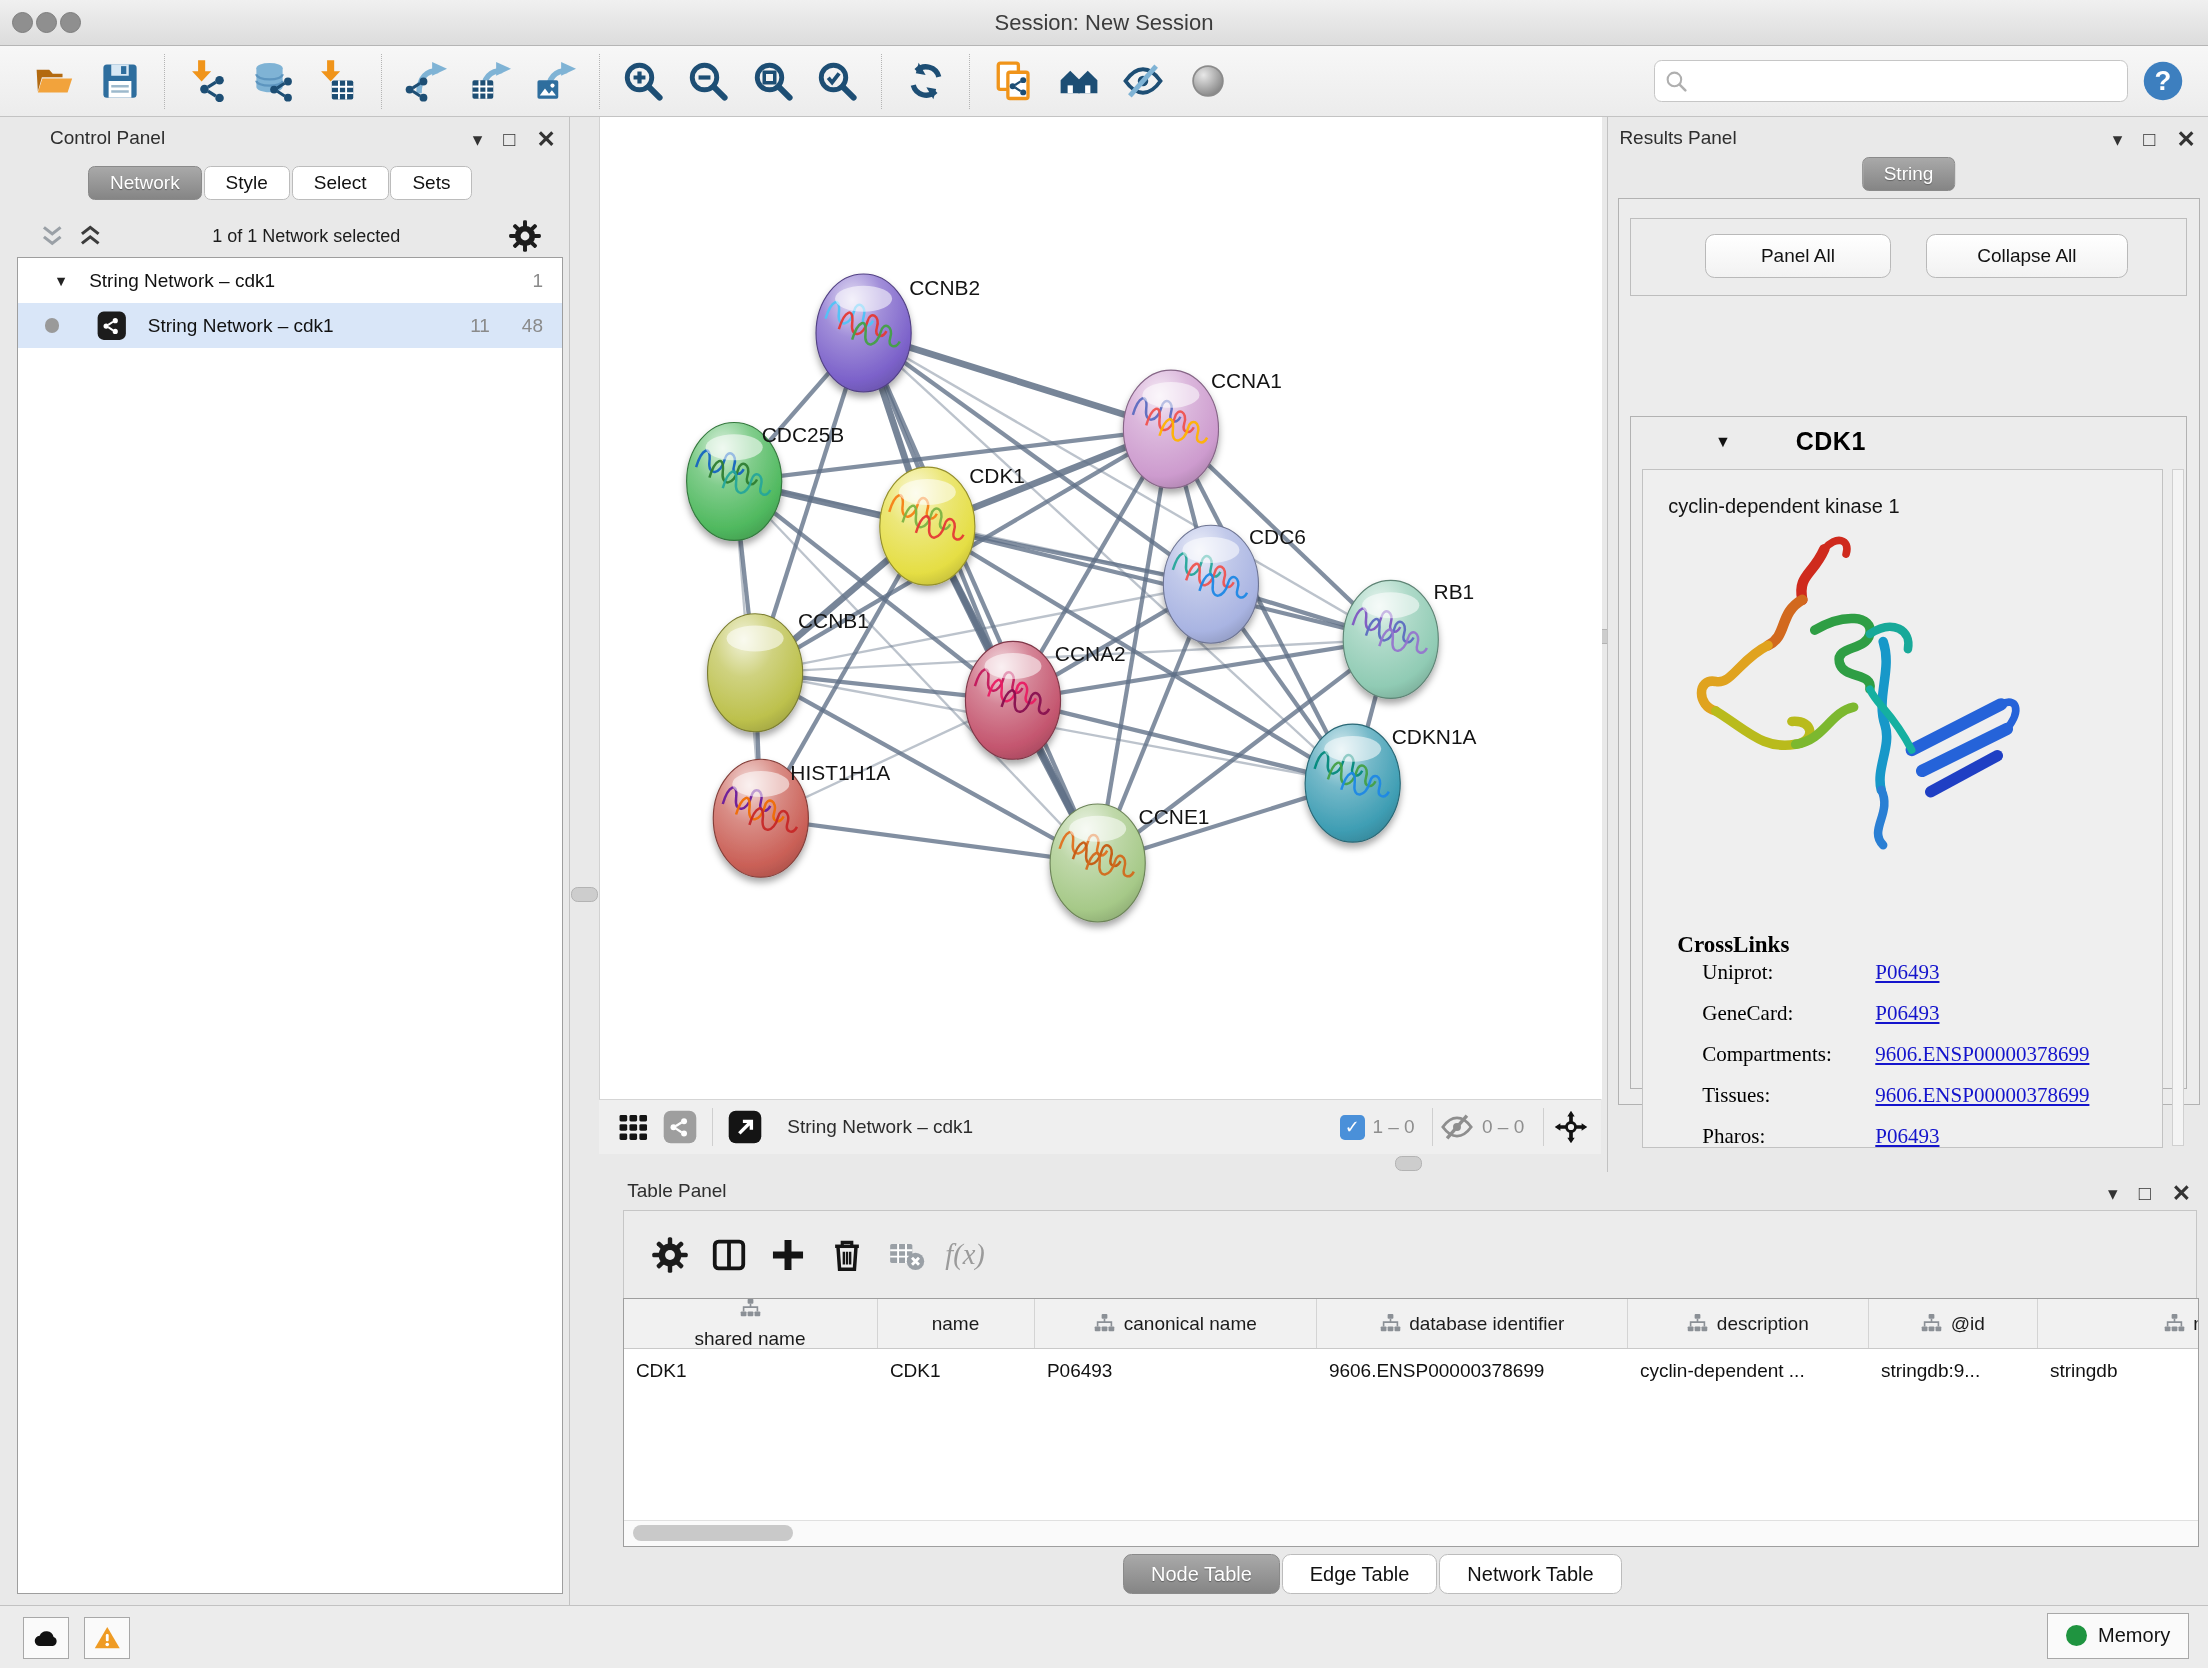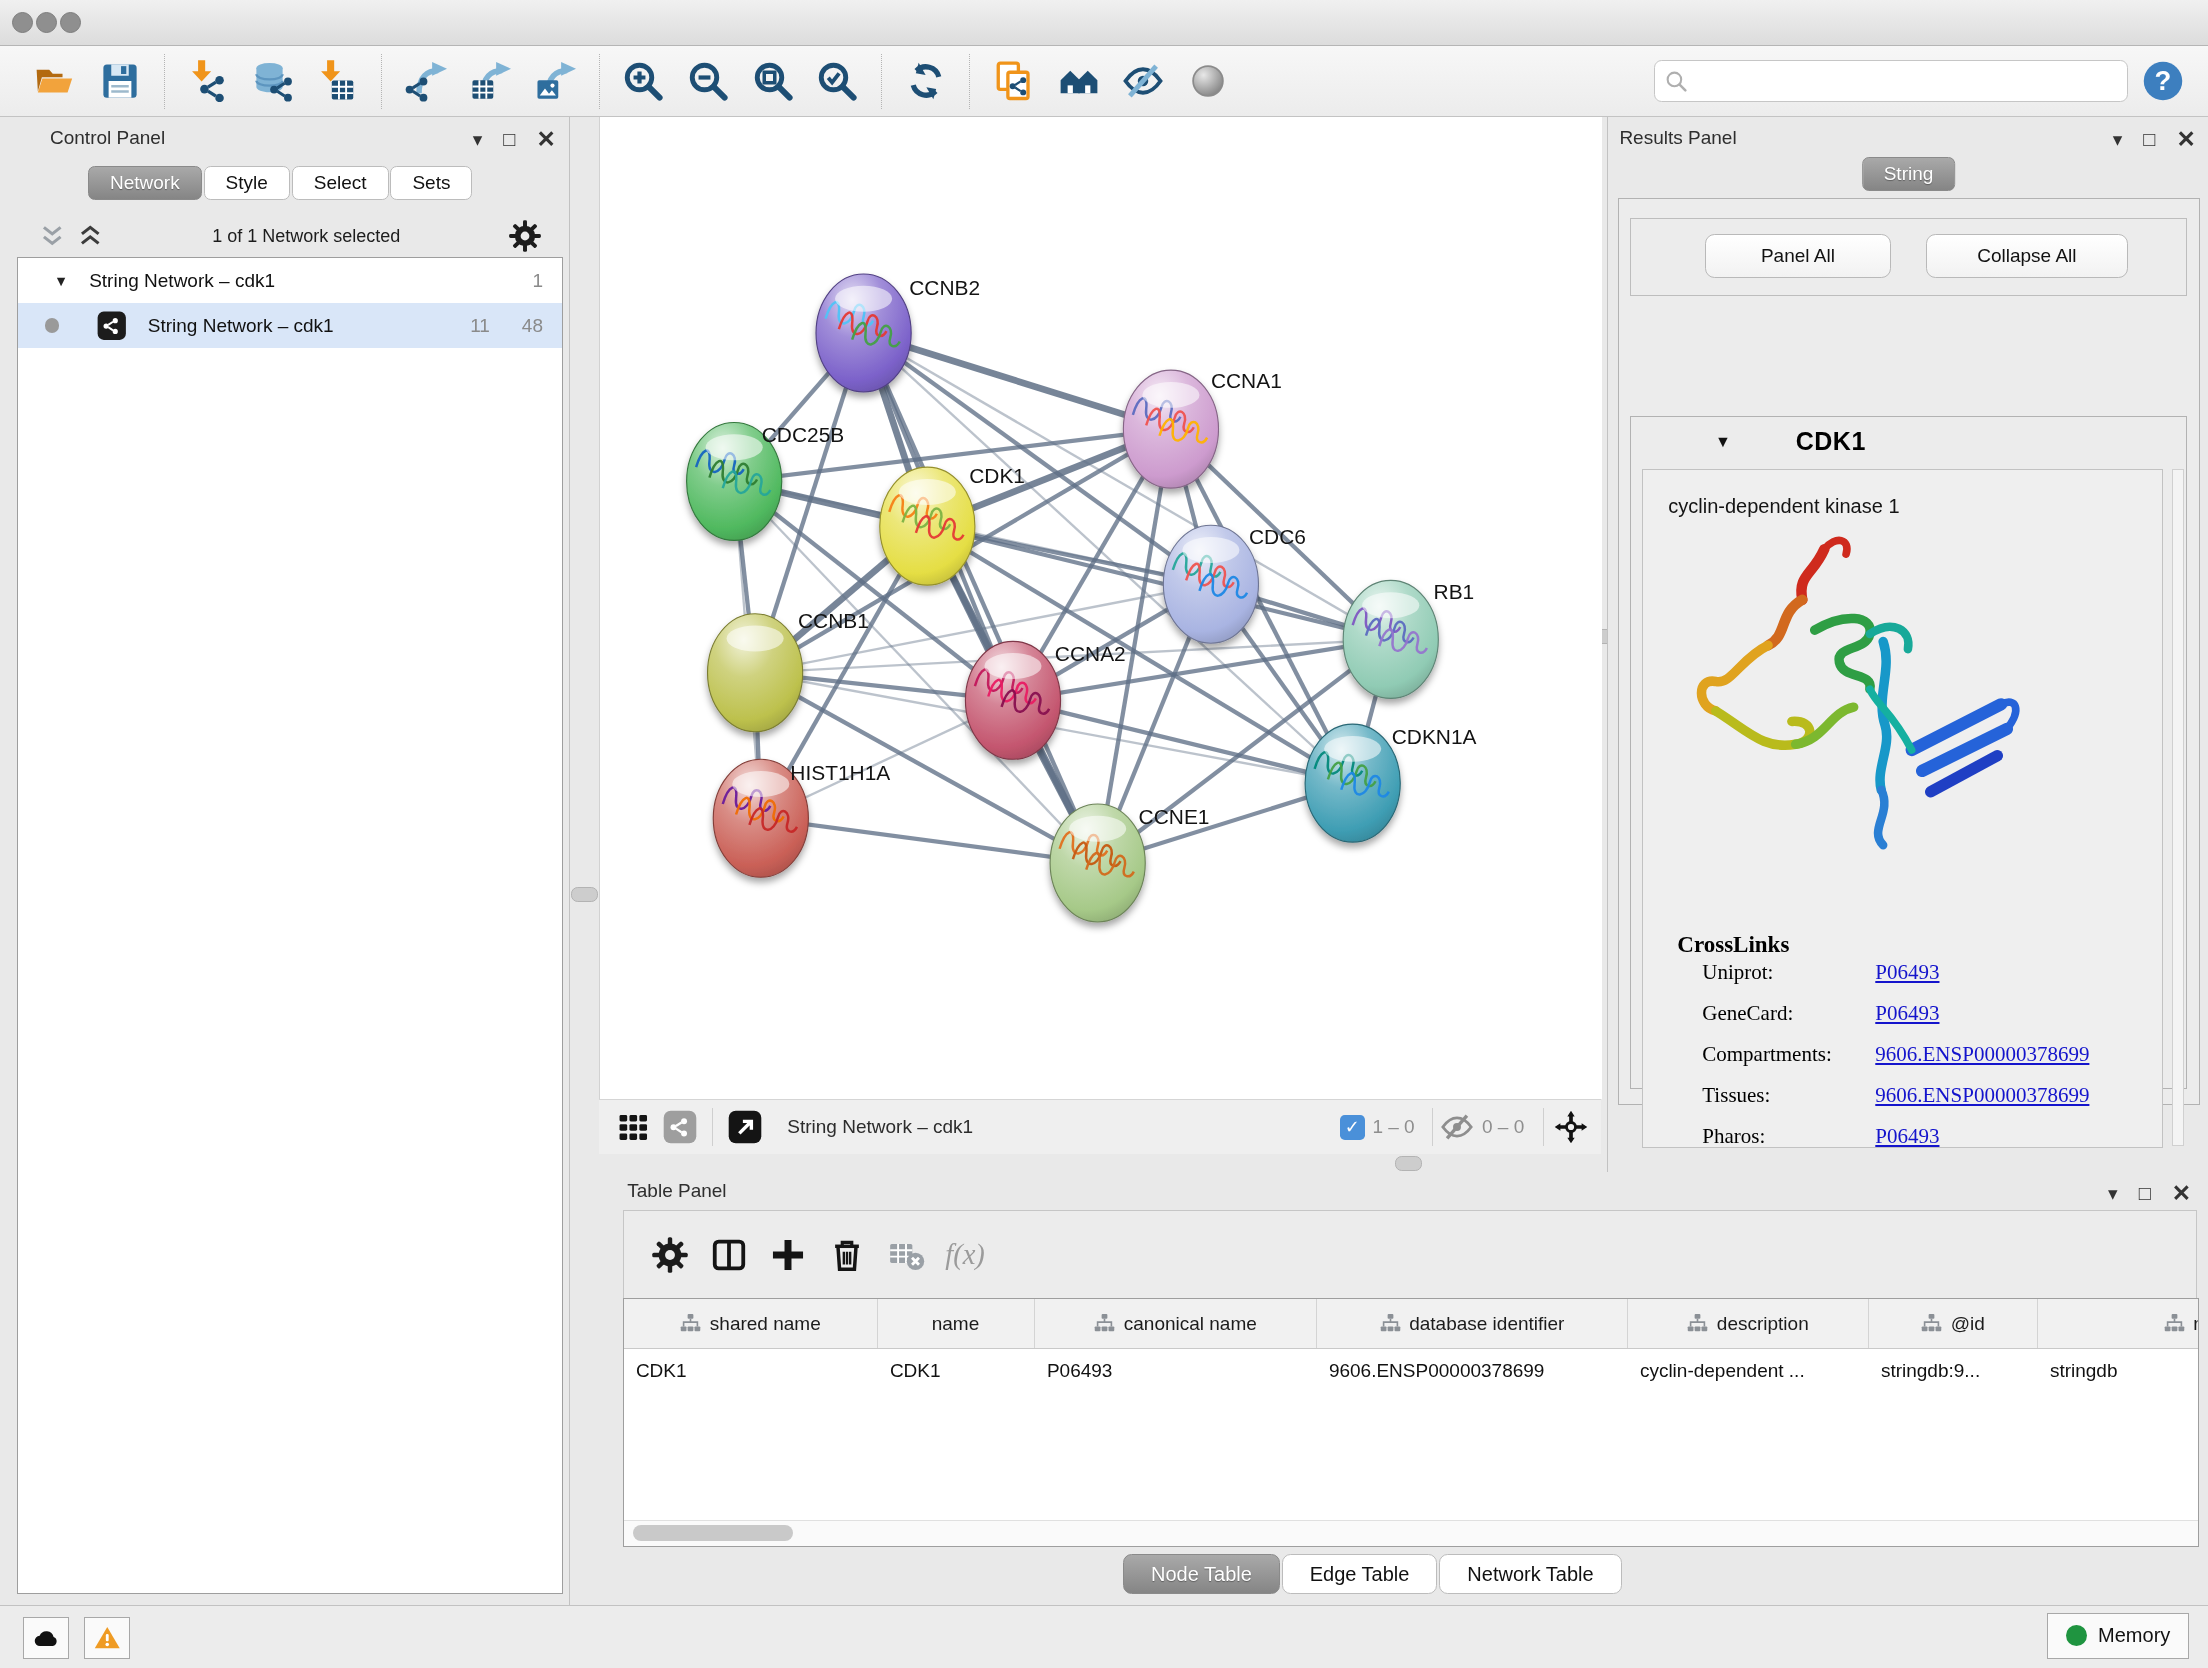--- a/index.html
+++ b/index.html
@@ -108,20 +108,21 @@
 </style>
 </head>
 <body>
 
 <div id="app">
 
   <div id="titlebar">
     <span class="traffic" style="left:12.4px"></span>
     <span class="traffic" style="left:36px"></span>
     <span class="traffic" style="left:60px"></span>
+    <div id="win-title">Session: New Session</div>
   </div>
 
   <div id="toolbar">
     <div id="toolbar-groups" style="display:flex;align-items:center;">
         <button class="tool-btn">
           <span class="ticon">
             <svg viewBox="0 0 24 24">
               <path d="M1.5 5.5h7.2l2 2.3h5.6v2H4.5L2.2 18z" fill="#b36a10"></path>
               <path d="M2.2 18.5 4.8 10.5h17l-2.6 8z" fill="#f2a33c"></path>
             </svg>
@@ -826,21 +827,21 @@
               <path d="M15.8 13.8l4.4 4.4M20.2 13.8l-4.4 4.4" stroke="#fff" stroke-width="1.8"></path>
             </svg>
           </span>
         </button>
       <button class="tp-btn">
           <span class="tp-fx">f(x)</span>
         </button>
     </div>
     <div id="tp-table">
       <div id="tp-header">
-          <div class="th" style="width: 254px;">
+          <div class="th" style="width: 254px; flex-direction: column;">
             <span class="hicon"><svg viewBox="0 0 24 24">
                 <rect x="9" y="2" width="6" height="5" rx="1" fill="#8b9096"></rect>
                 <path d="M12 7v3.5M4.8 15v-4.5h14.4V15" stroke="#8b9096" stroke-width="1.7" fill="none"></path>
                 <rect x="1.8" y="15" width="6" height="5" rx="1" fill="#8b9096"></rect>
                 <rect x="9" y="15" width="6" height="5" rx="1" fill="#8b9096"></rect>
                 <rect x="16.2" y="15" width="6" height="5" rx="1" fill="#8b9096"></rect>
               </svg></span>
             <span>shared name</span>
           </div>
           <div class="th" style="width: 157px;">

